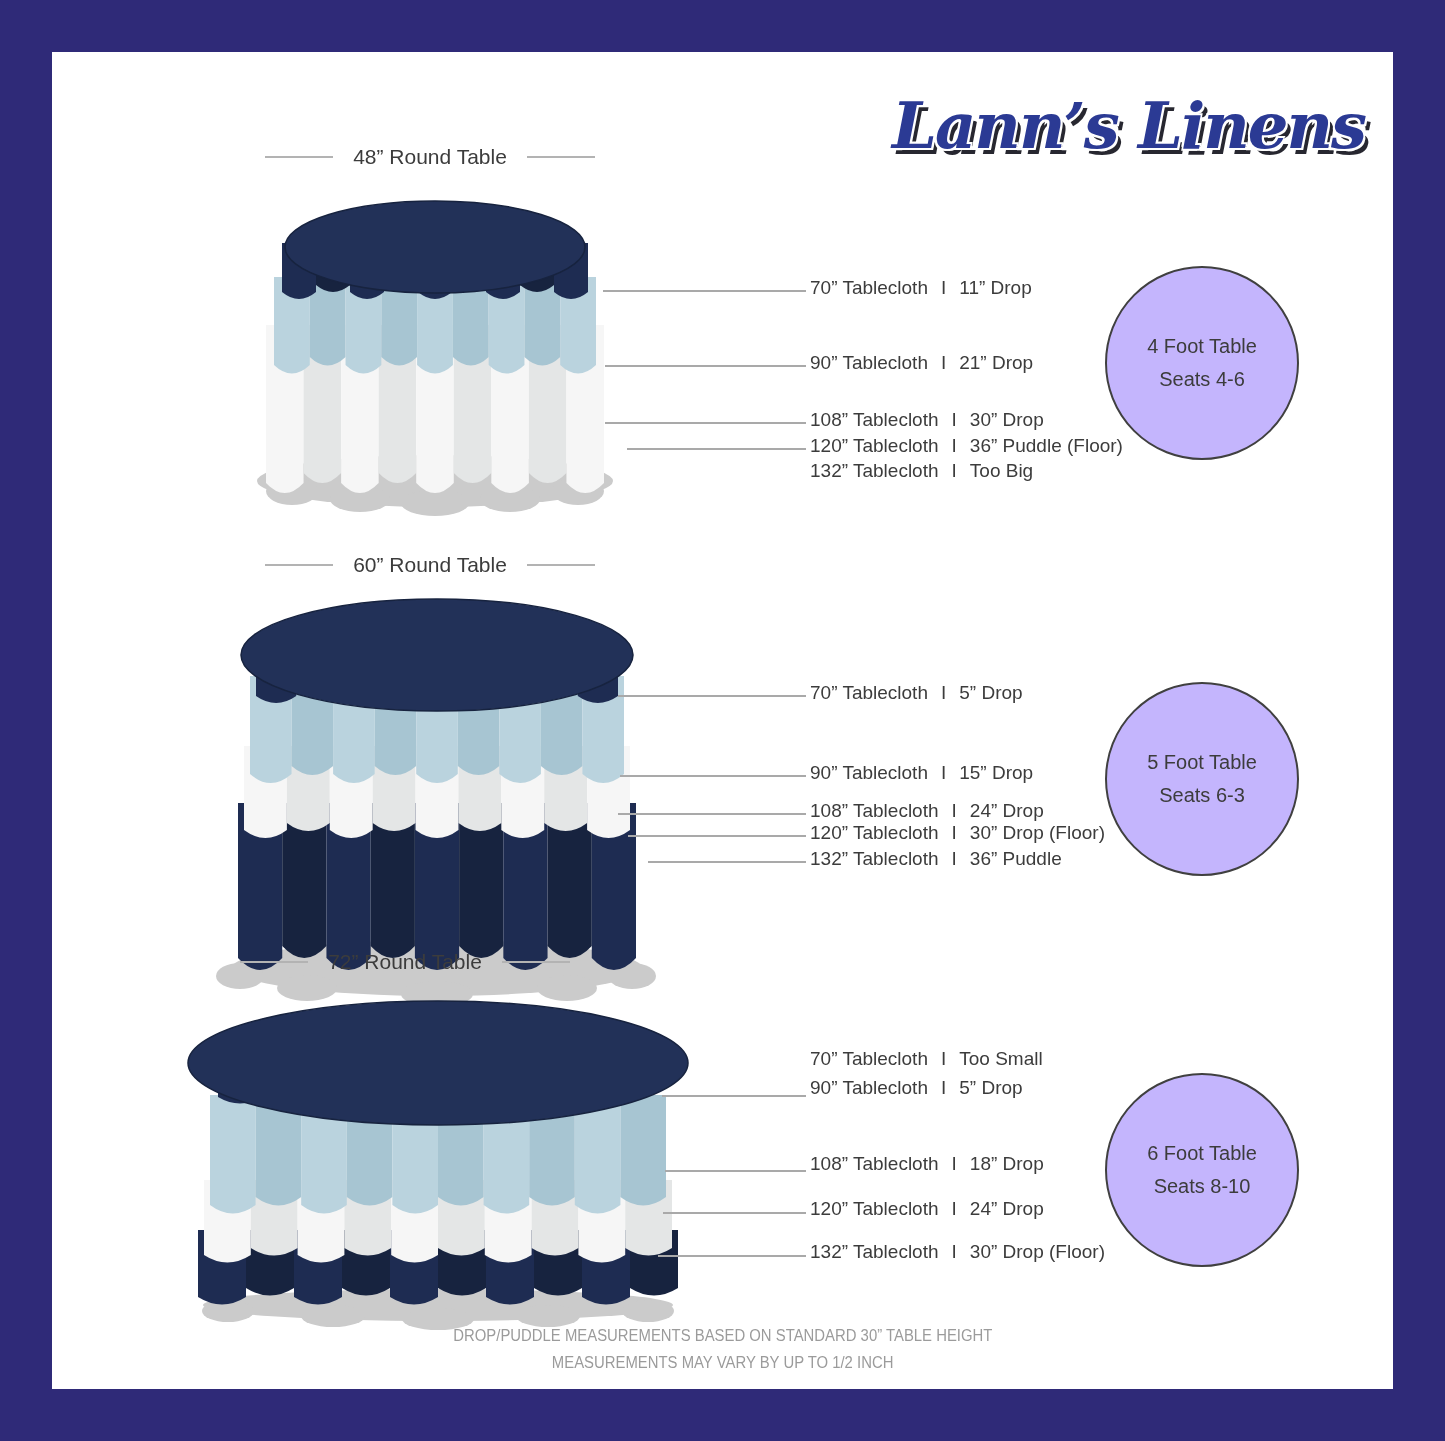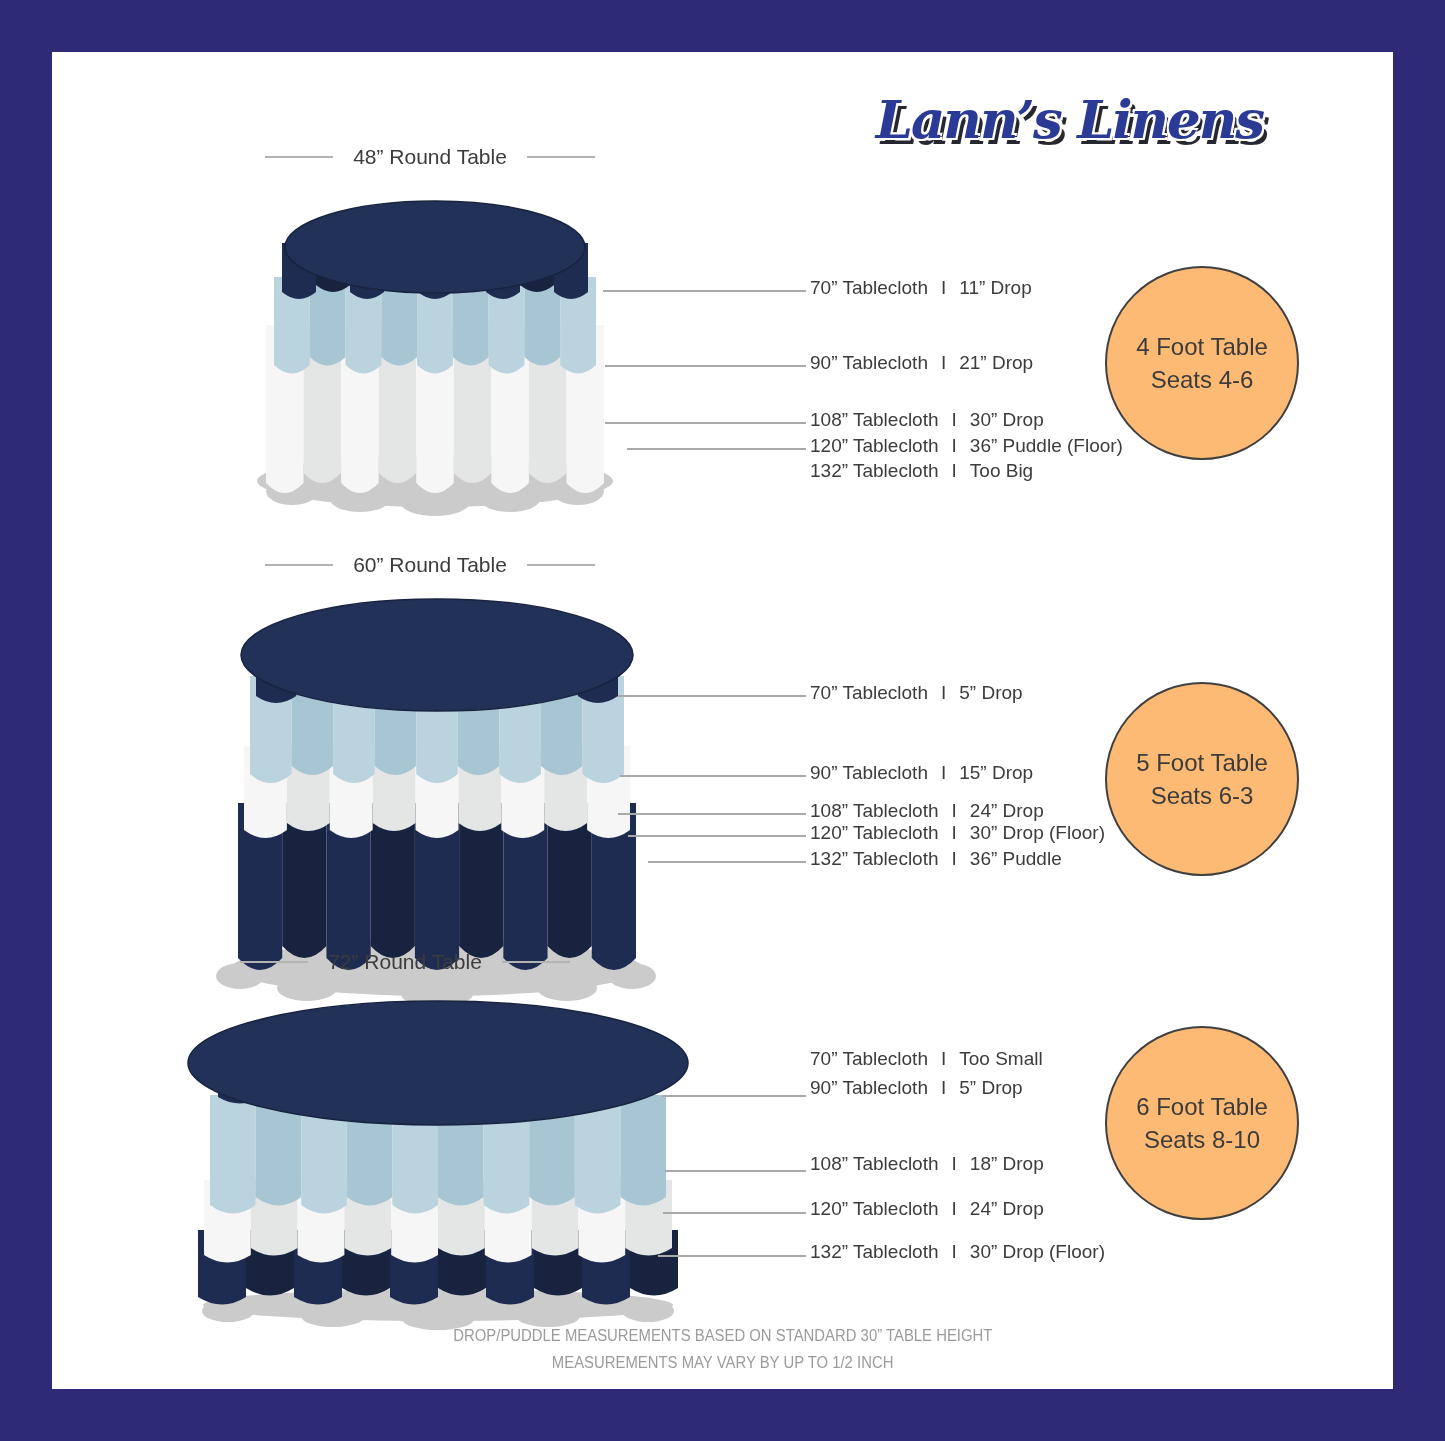--- a/index.html
+++ b/index.html
@@ -1,31 +1,31 @@
 <!DOCTYPE html>
 <html><head>
 <meta charset="utf-8">
 <style>
   html,body{margin:0;padding:0;background:#ffffff;}
   .canvas{position:relative;width:1445px;height:1441px;background:#2f2a78;font-family:"Liberation Sans",sans-serif;overflow:hidden;}
   .sheet{position:absolute;left:52px;top:52px;width:1341px;height:1337px;background:#ffffff;}
-  .logo{position:absolute;top:88px;left:797px;width:545px;text-align:center;
+  .logo{position:absolute;top:88px;left:856px;width:545px;text-align:center;
         font-family:"DejaVu Serif",serif;font-style:italic;font-weight:bold;
-        font-size:53px;letter-spacing:-2px;color:#2b3a94;white-space:nowrap;
+        font-size:64px;letter-spacing:-2px;color:#2b3a94;white-space:nowrap;
         text-shadow:-2px -2px 0 #ffffff,2px -2px 0 #ffffff,-2px 2px 0 #ffffff,2px 2px 0 #ffffff,5px 6px 0 rgba(15,15,25,0.9);}
   .fig-title{position:absolute;display:flex;align-items:center;justify-content:center;gap:20px;
              font-size:21px;color:#3c3c3c;white-space:nowrap;}
   .fig-title .rule{width:68px;height:2px;background:#b3b3b3;}
   .tbl{position:absolute;}
   .lbl{position:absolute;left:810px;font-size:19px;color:#3c3c3c;white-space:nowrap;display:flex;align-items:baseline;}
   .lbl .sep{margin:0 13px;color:#3c3c3c;}
   .leader{position:absolute;height:2px;background:#a9a9a9;}
   .seat-circle{position:absolute;width:190px;height:190px;border:2px solid #404040;border-radius:50%;
                display:flex;flex-direction:column;align-items:center;justify-content:center;
-               font-size:24px;line-height:33px;color:#3c3c3c;background:#fdba74;}
+               font-size:20px;line-height:33px;color:#3c3c3c;background:#c4b5fd;}
   .footer{position:absolute;left:52px;top:1322px;width:1341px;text-align:center;
           font-size:16px;line-height:27px;color:#9b9b9b;}
   .footer .cond{display:inline-block;transform:scaleX(0.93);transform-origin:center;white-space:nowrap;}
 </style>
 </head>
 <body>
 
 <div class="canvas">
   <div class="sheet"></div>
 
@@ -276,21 +276,21 @@
     <span>120” Tablecloth</span>
       <span class="sep">I</span>
       <span>24” Drop</span>
   </div>
   <div class="lbl" style="top:1241px;">
     <span>132” Tablecloth</span>
       <span class="sep">I</span>
       <span>30” Drop  (Floor)</span>
   </div>
 
-  <div class="seat-circle" style="left:1105px;top:1026px;">
+  <div class="seat-circle" style="left:1105px;top:1073px;">
     <span>6 Foot Table</span>
     <span>Seats 8-10</span>
   </div>
 
   <div class="footer">
     <div><span class="cond">DROP/PUDDLE MEASUREMENTS BASED ON STANDARD 30” TABLE HEIGHT</span></div>
     <div><span class="cond">MEASUREMENTS MAY VARY BY UP TO 1/2 INCH</span></div>
   </div>
 </div>
 

